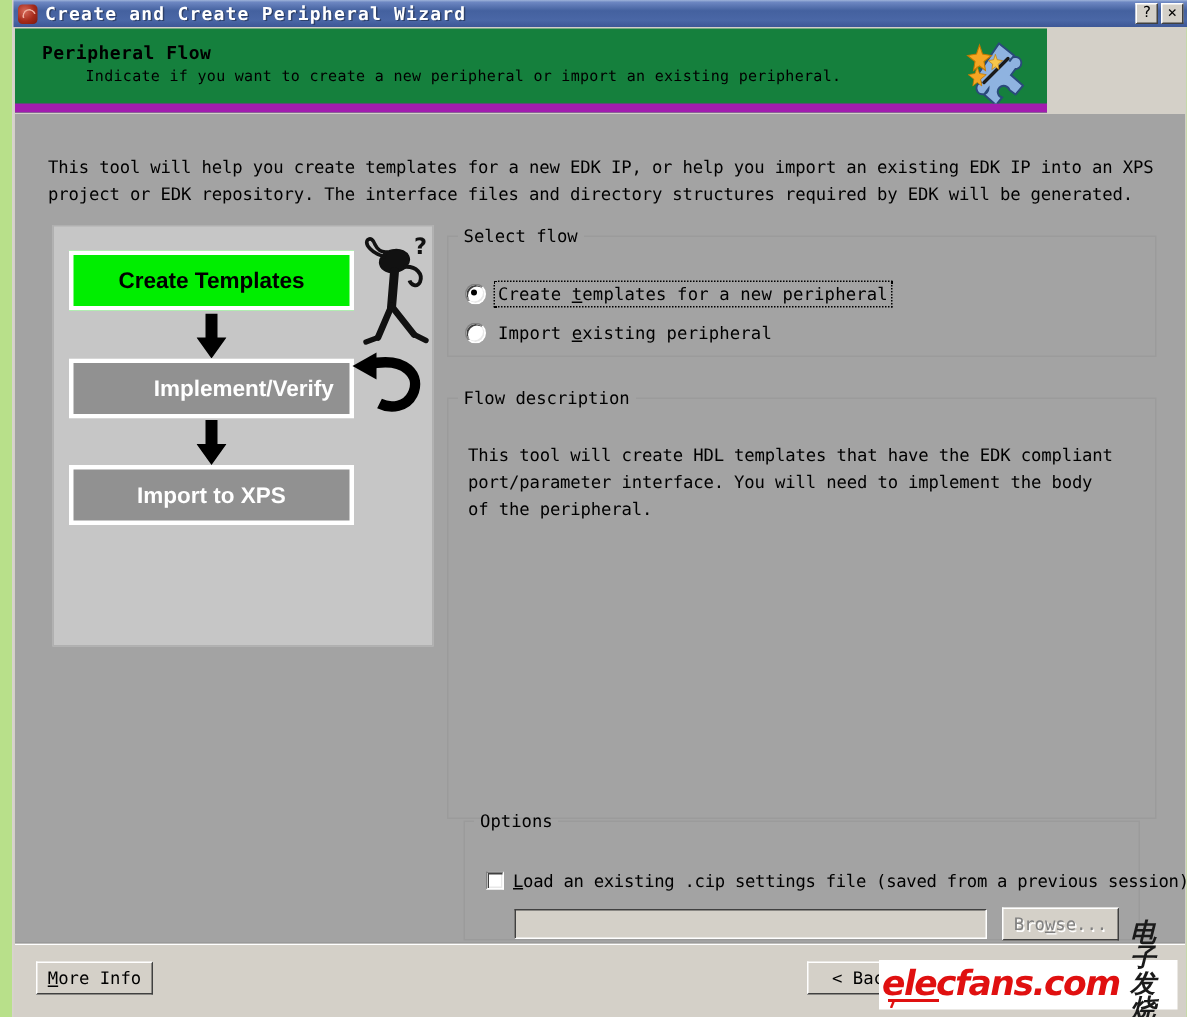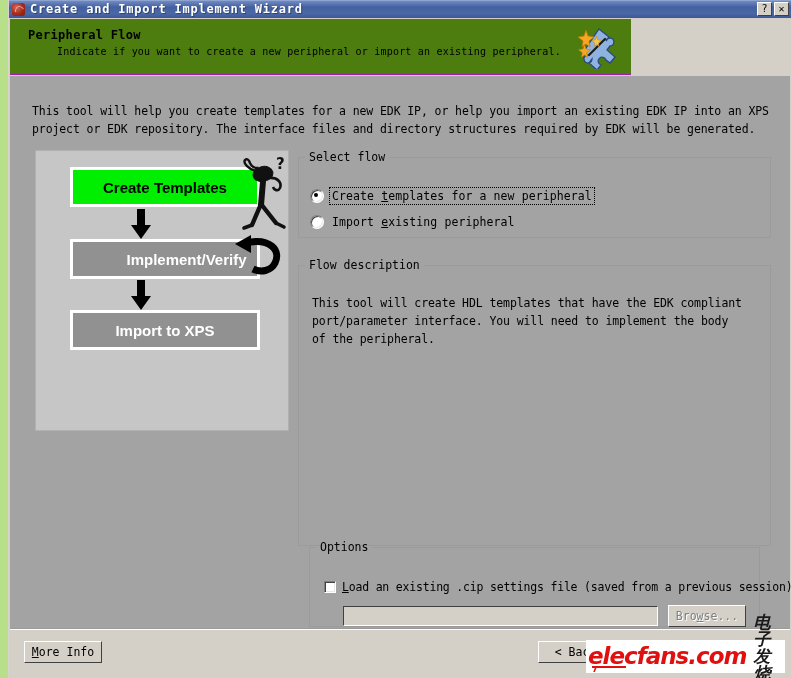--- a/index.html
+++ b/index.html
@@ -88,23 +88,23 @@
     text-align: center;
     color: #000;
     box-sizing: border-box;
     cursor: default;
   }
 
   
   .header {
     position: absolute;
     left: 1px; top: 19px;
-    width: 621px; height: 56px;
-    background: #4d7c0f;
-    border-bottom: 1px solid #a21caf;
+    width: 688px; height: 56px;
+    background: #15803d;
+    border-bottom: 6px solid #a21caf;
     box-sizing: border-box;
   }
   .header-title {
     position: absolute;
     left: 18px; top: 9px;
     font-family: "DejaVu Sans Mono", monospace;
     font-size: 12px;
     font-weight: bold;
     color: #000;
     letter-spacing: 0.3px;
@@ -157,21 +157,20 @@
     left: 10px;
     width: 190px; height: 40px;
     border: 3px solid #ffffff;
     box-sizing: border-box;
     display: flex;
     align-items: center;
     justify-content: center;
     font-family: "Liberation Sans", sans-serif;
     font-size: 15px;
     font-weight: bold;
-    margin-left: 24px;
   }
   .flow-box.green {
     top: 16px;
     background: #00ee00;
     color: #000000;
   }
   .flow-box.gray1 {
     top: 88px;
     background: #919191;
     color: #ffffff;
@@ -411,21 +410,21 @@
 </style>
 </head>
 <body>
 
 <div class="desktop">
 
   <div class="window">
 
     <div class="titlebar">
       <div class="title-icon"></div>
-      <div class="title-text">Create and Import Implement Wizard</div>
+      <div class="title-text">Create and Create Peripheral Wizard</div>
       <div class="title-buttons">
         <div class="tbtn">?</div>
         <div class="tbtn">✕</div>
       </div>
     </div>
 
     <div class="header">
       <div class="header-title">Peripheral Flow</div>
       <div class="header-sub">Indicate if you want to create a new peripheral or import an existing peripheral.</div>
       <svg class="wizard-icon" viewBox="0 0 44 44">

